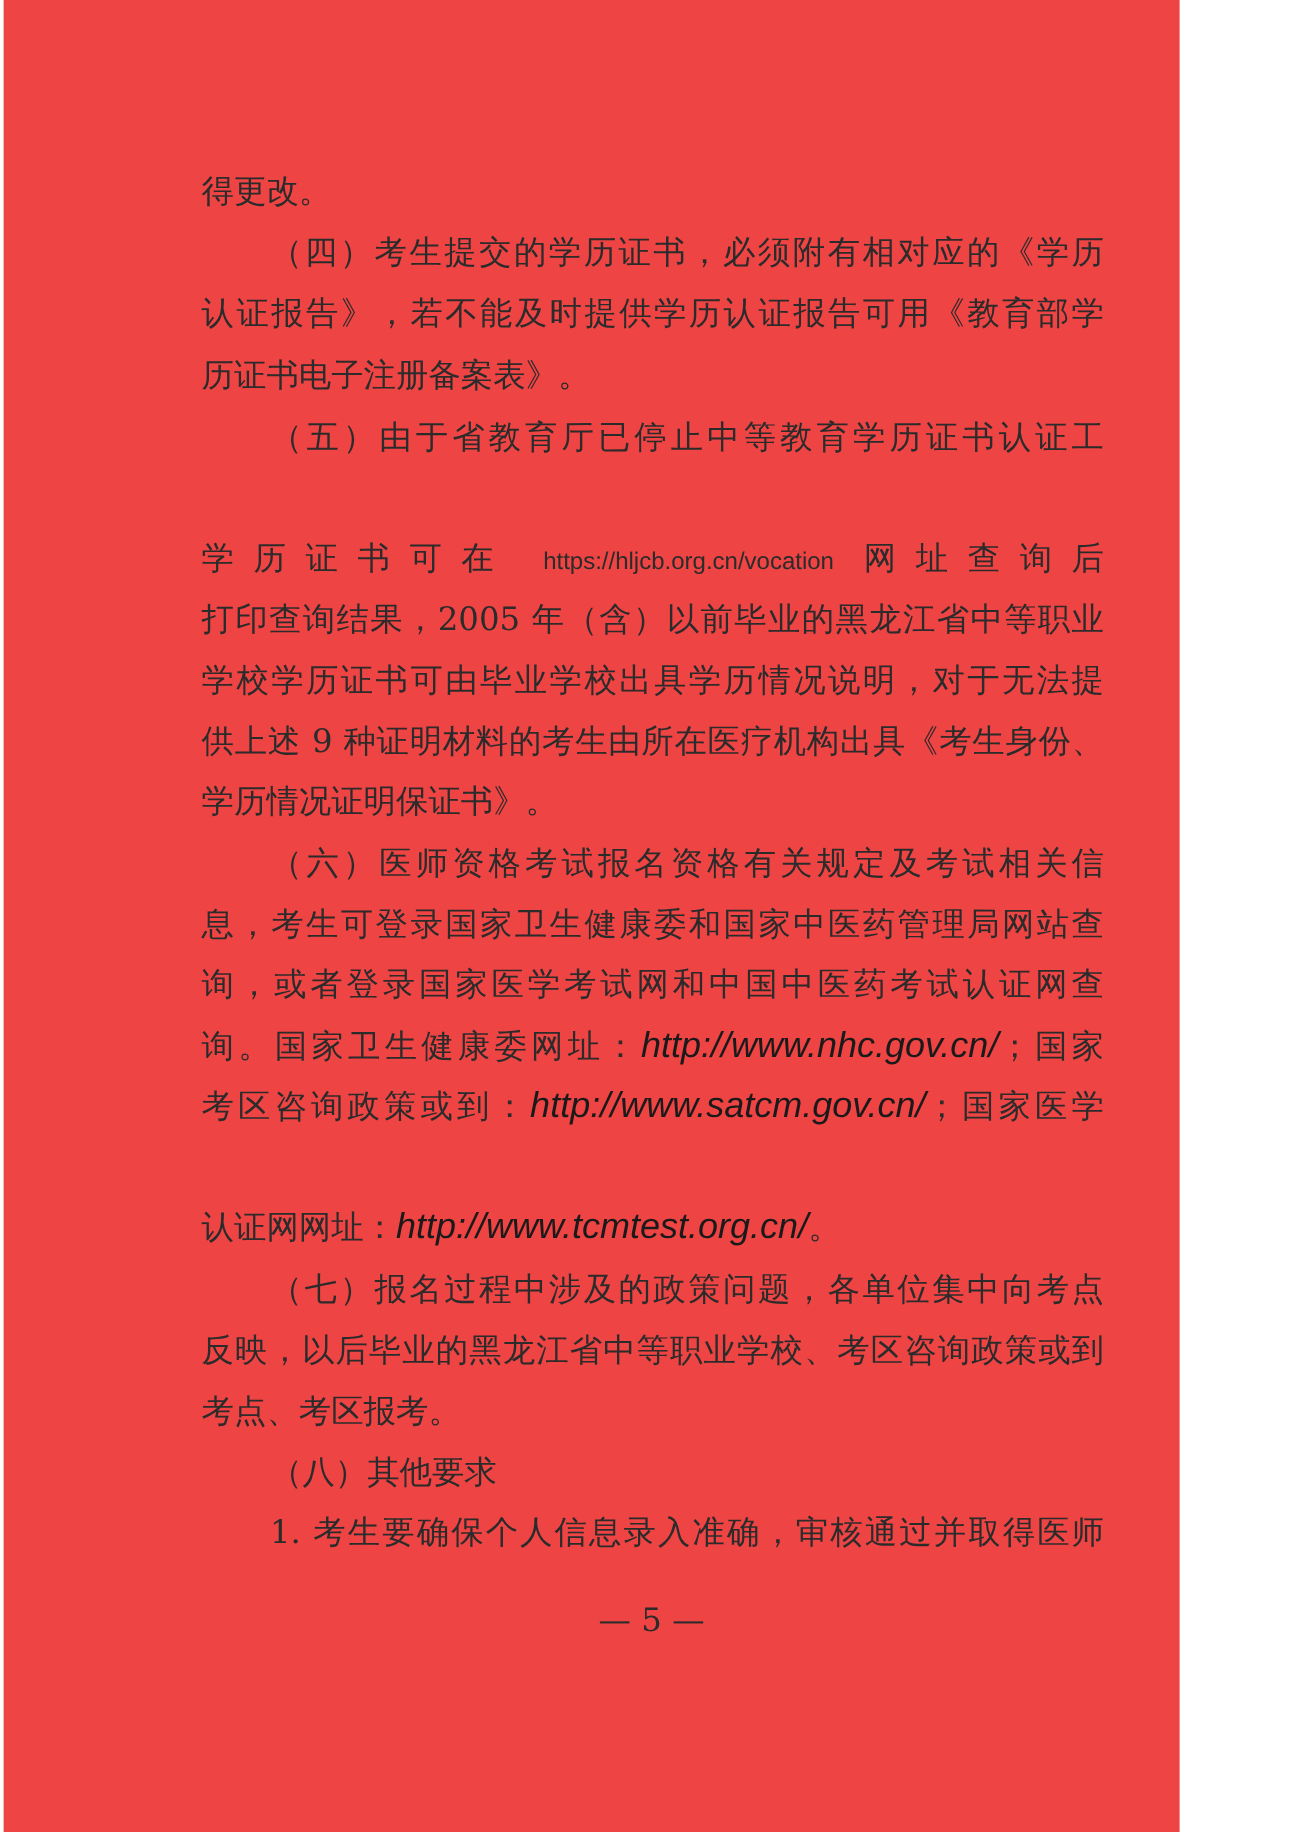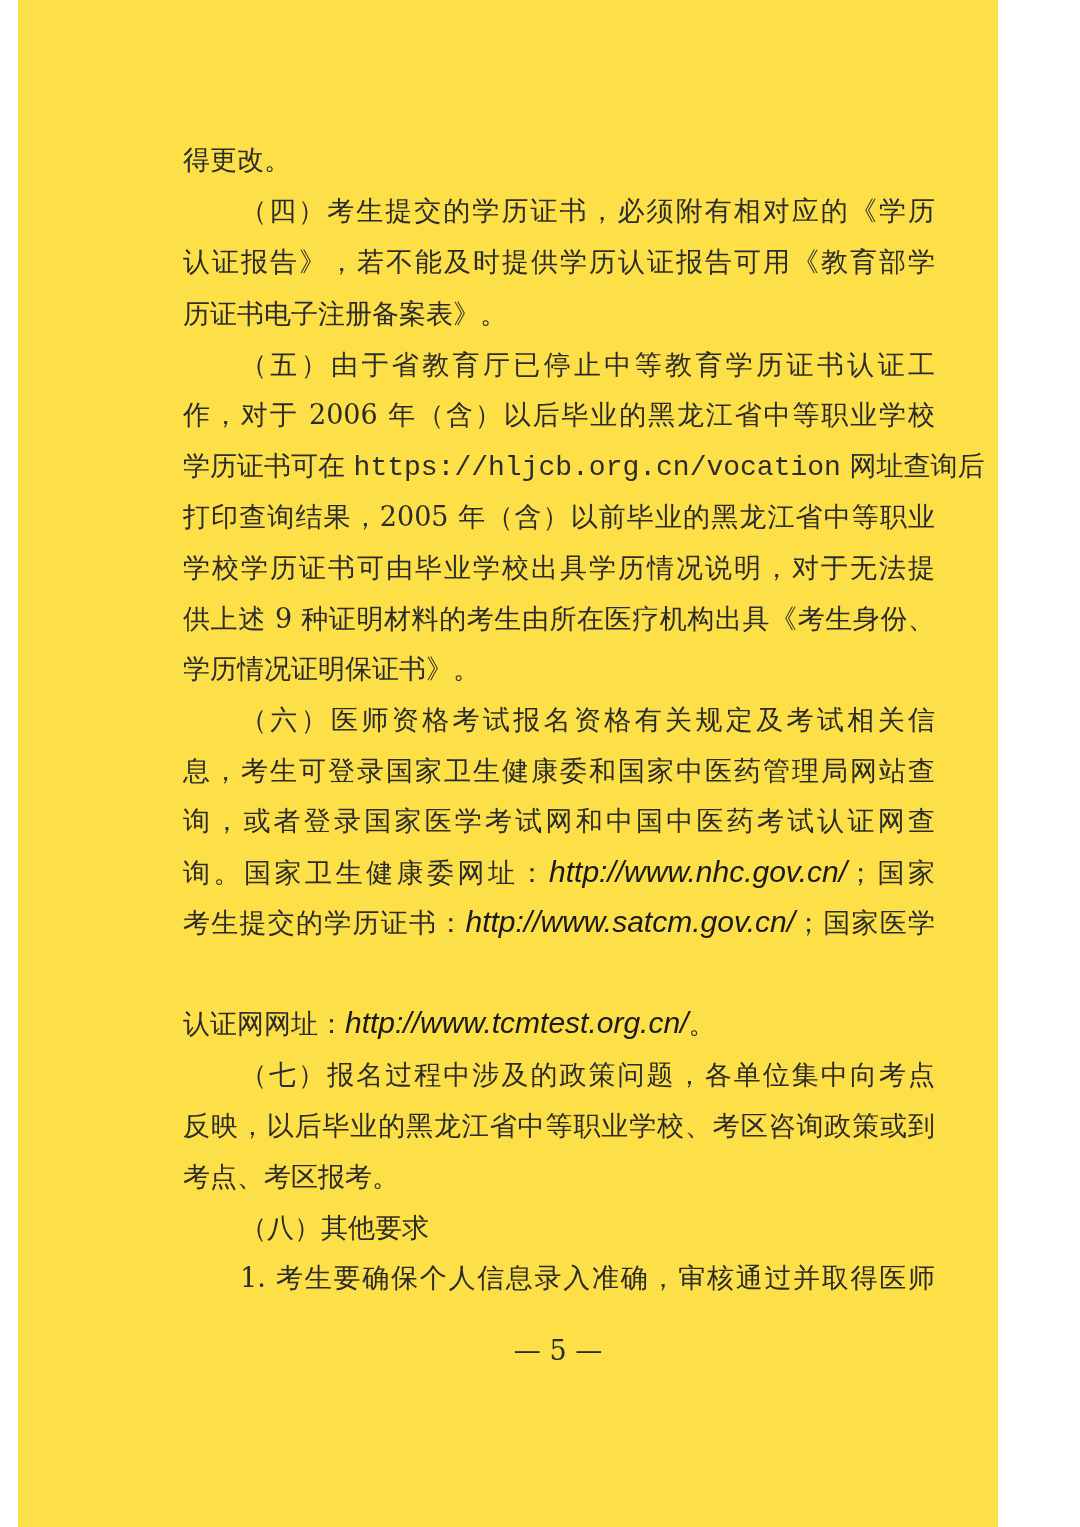--- a/index.html
+++ b/index.html
@@ -1,65 +1,64 @@
 <!DOCTYPE html>
 <html><head>
 <meta charset="utf-8">
 <style>
   html, body { margin: 0; padding: 0; background: #ffffff; }
   body {
     width: 1080px; height: 1527px; position: relative; overflow: hidden;
     font-family: "DejaVu Serif", "Liberation Serif", serif;
     color: #2b2b2b;
   }
-  .page { position: absolute; left: 18px; top: 0; width: 980px; height: 1527px; background: #fde047; }
+  .page { position: absolute; left: 3px; top: 0; width: 980px; height: 1527px; background: #ef4444; }
   .line {
     position: absolute; left: 165px; width: 752px;
     font-size: 27px; line-height: 36px; height: 36px;
     white-space: nowrap; text-align: justify; text-align-last: justify;
     letter-spacing: 0;
   }
   .line.last { text-align-last: left; }
   .line.indent { left: 222px; width: 695px; }
   .url { font-family: "Liberation Sans", "DejaVu Sans", sans-serif; font-size: 30px; color: #1a1a1a; font-style: italic; }
-  .mono { font-family: Liberation Mono, monospace; font-size: 28px; }
+  .mono { font-family: Liberation Sans, sans-serif; font-size: 20px; }
   .pagenum {
     position: absolute; left: 0; width: 1080px; top: 1333px; text-align: center;
     font-size: 27px; line-height: 36px; color: #2b2b2b;
   }
 </style>
 </head>
 <body>
 
 <div class="page">
 
   <div class="line last" style="top:142px">得更改。</div>
 
   <div class="line indent" style="top:193px">（四）考生提交的学历证书，必须附有相对应的《学历</div>
   <div class="line" style="top:244px">认证报告》，若不能及时提供学历认证报告可用《教育部学</div>
   <div class="line last" style="top:296px">历证书电子注册备案表》。</div>
 
   <div class="line indent" style="top:347px">（五）由于省教育厅已停止中等教育学历证书认证工</div>
-  <div class="line" style="top:397px">作，对于 2006 年（含）以后毕业的黑龙江省中等职业学校</div>
   <div class="line" style="top:448px">
     <span>学历证书可在 </span><span class="mono">https://hljcb.org.cn/vocation</span><span> 网址查询后</span>
   </div>
   <div class="line" style="top:499px">打印查询结果，2005 年（含）以前毕业的黑龙江省中等职业</div>
   <div class="line" style="top:550px">学校学历证书可由毕业学校出具学历情况说明，对于无法提</div>
   <div class="line" style="top:601px">供上述 9 种证明材料的考生由所在医疗机构出具《考生身份、</div>
   <div class="line indent" style="top:702px">（六）医师资格考试报名资格有关规定及考试相关信</div>
 
   <div class="line last" style="top:651px">学历情况证明保证书》。</div>
   <div class="line" style="top:753px">息，考生可登录国家卫生健康委和国家中医药管理局网站查</div>
   <div class="line" style="top:803px">询，或者登录国家医学考试网和中国中医药考试认证网查</div>
   <div class="line" style="top:854px">
     <span>询。国家卫生健康委网址：</span><span class="url">http://www.nhc.gov.cn/</span><span>；国家</span>
   </div>
   <div class="line" style="top:904px">
-    <span>考生提交的学历证书：</span><span class="url">http://www.satcm.gov.cn/</span><span>；国家医学</span>
+    <span>考区咨询政策或到：</span><span class="url">http://www.satcm.gov.cn/</span><span>；国家医学</span>
   </div>
   <div class="line last" style="top:1005px">
     <span>认证网网址：</span><span class="url">http://www.tcmtest.org.cn/</span><span>。</span>
   </div>
 
   <div class="line indent" style="top:1057px">（七）报名过程中涉及的政策问题，各单位集中向考点</div>
   <div class="line" style="top:1108px">反映，以后毕业的黑龙江省中等职业学校、考区咨询政策或到</div>
   <div class="line last" style="top:1159px">考点、考区报考。</div>
 
   <div class="line indent last" style="top:1210px">（八）其他要求</div>

